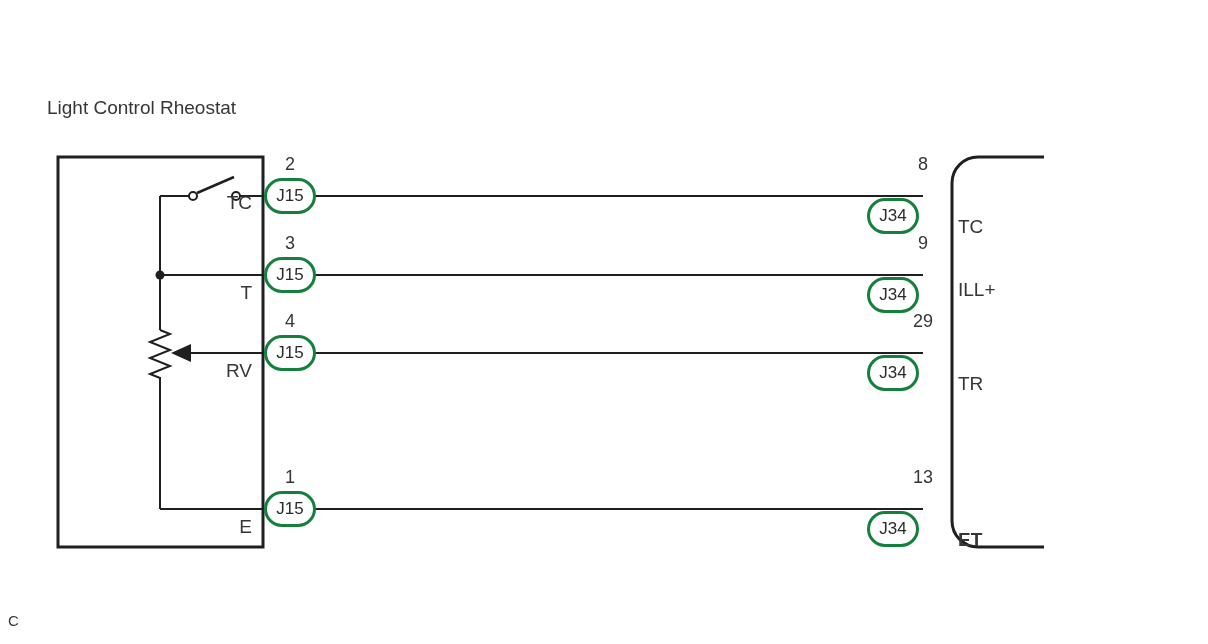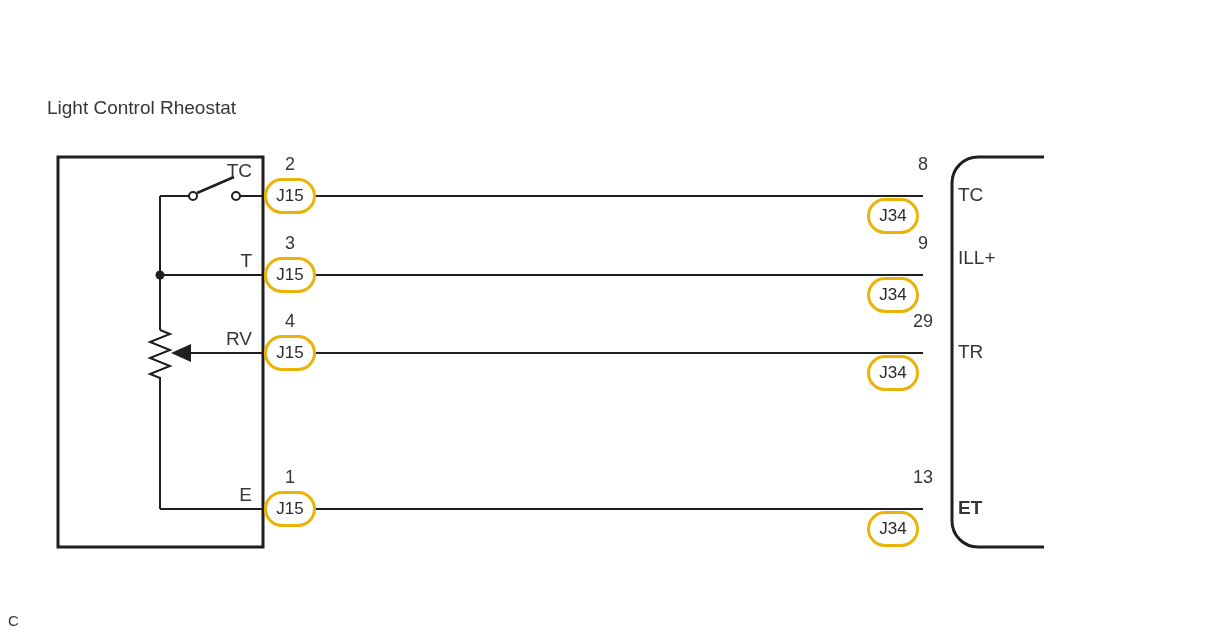--- a/index.html
+++ b/index.html
@@ -10,27 +10,27 @@
   .canvas svg{position:absolute;left:0;top:0;}
   .abs{position:absolute;white-space:nowrap;}
   .title{font-size:19px;line-height:21px;color:#363636;}
   .title.left{left:47px;top:97px;}
   .title.right{left:876px;top:97px;}
   .pin{font-size:18px;line-height:19px;width:44px;text-align:center;color:#363636;}
   .pin.lft{left:268px;}
   .pin.rgt{left:901px;}
   .pin.r0{top:155px;} .pin.r1{top:234px;} .pin.r2{top:312px;} .pin.r3{top:468px;}
   .oval{
-    width:52px;height:36px;box-sizing:border-box;border:3px solid #eab308;border-radius:18px;
+    width:52px;height:36px;box-sizing:border-box;border:3px solid #15803d;border-radius:18px;
     background:#ffffff;text-align:center;font-size:17px;line-height:30px;color:#2b2b2b;
   }
   .oval.lft{left:264px;}
   .oval.rgt{left:867px;margin-top:20px;}
   .oval.r0{top:178px;} .oval.r1{top:257px;} .oval.r2{top:335px;} .oval.r3{top:491px;}
-  .tlabel{font-size:19px;line-height:19px;color:#363636;}
+  .tlabel{font-size:19px;line-height:19px;color:#363636;margin-top:32px;}
   .tlabel.lft{left:150px;width:102px;text-align:right;}
   .tlabel.rgt{left:958px;text-align:left;}
   .tlabel.lft.r0{top:161px;} .tlabel.lft.r1{top:251px;} .tlabel.lft.r2{top:329px;} .tlabel.lft.r3{top:485px;}
   .tlabel.rgt.r0{top:185px;} .tlabel.rgt.r1{top:248px;} .tlabel.rgt.r2{top:342px;} .tlabel.rgt.r3{top:498px;font-weight:bold;}
   .footnote{left:8px;top:612px;font-size:15px;line-height:18px;color:#3a3a3a;}
 </style>
 </head>
 <body>
 
 <div class="canvas">

